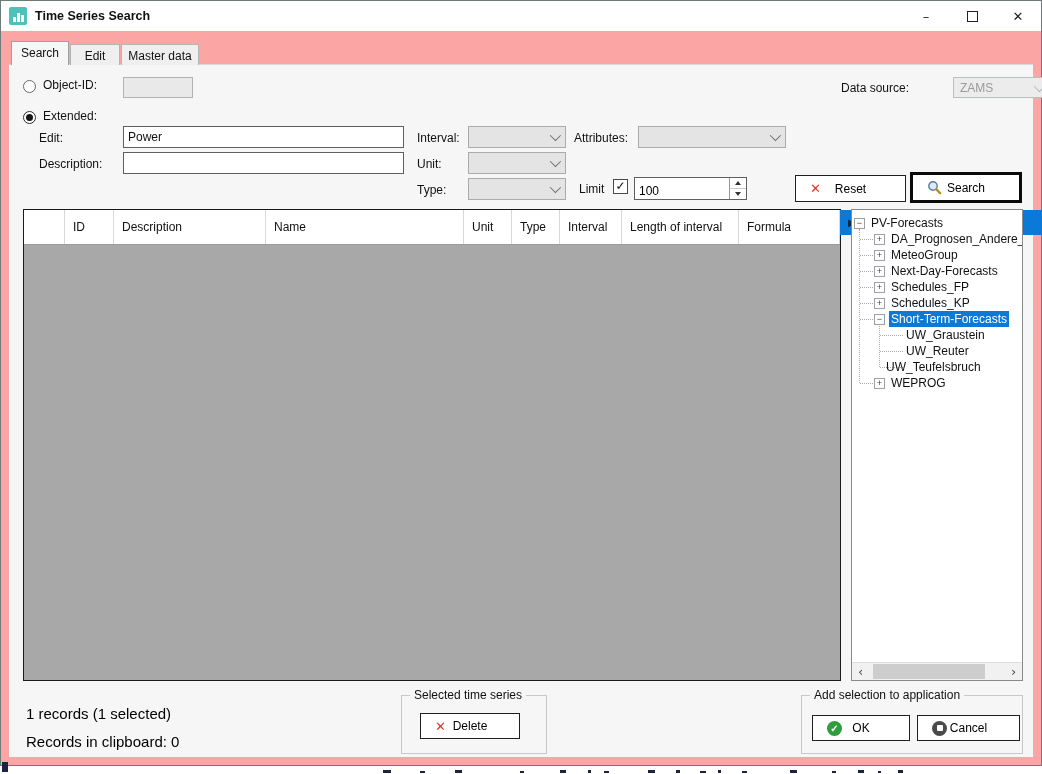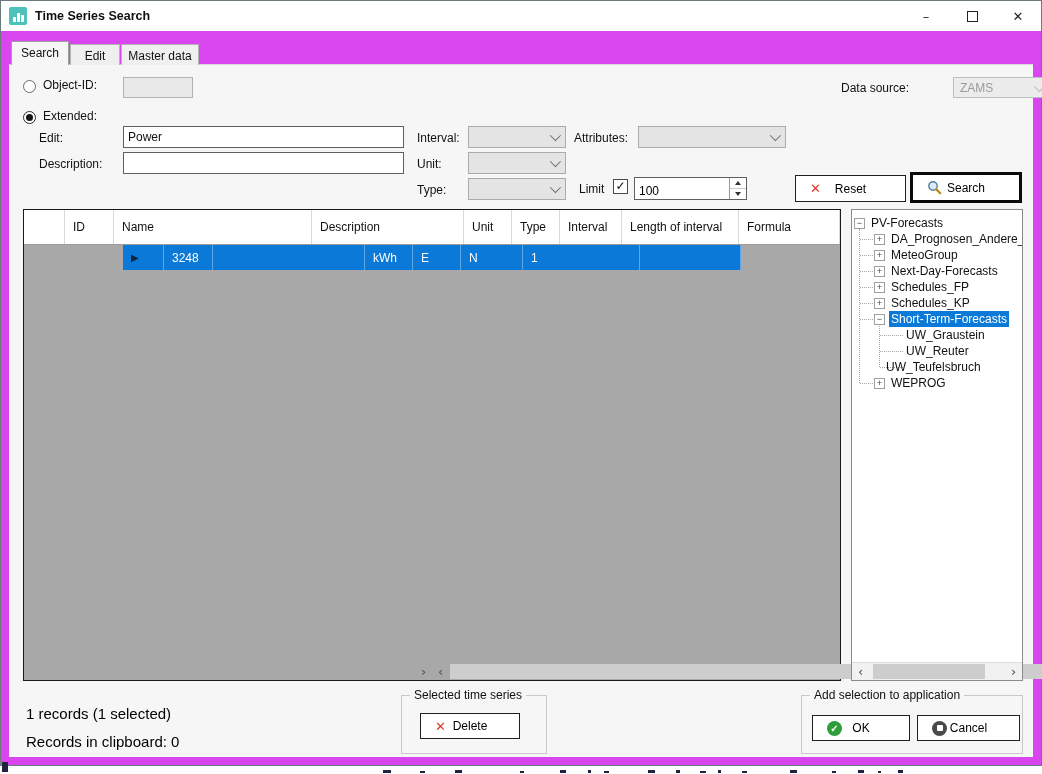--- a/index.html
+++ b/index.html
@@ -2,21 +2,21 @@
 <html><head>
 <meta charset="utf-8">
 <style>
   html,body{margin:0;padding:0;}
   body{width:1042px;height:774px;position:relative;background:#ffffff;
        font-family:"Liberation Sans", sans-serif;font-size:12px;color:#111;
        -webkit-font-smoothing:antialiased;overflow:hidden;}
 
   
   .window{position:absolute;left:0;top:0;width:1042px;height:766px;
-          border:1px solid #6d7a79;background:#d946ef;box-sizing:border-box;}
+          border:1px solid #6d7a79;background:#fca5a5;box-sizing:border-box;}
   .titlebar{position:absolute;left:0;top:0;right:0;height:30px;background:#fff;
             display:flex;align-items:center;}
   .appicon{width:18px;height:18px;margin-left:8px;background:#4cc2ba;border-radius:2px;
            display:flex;align-items:flex-end;justify-content:center;gap:1px;padding:2px 2px 3px 2px;box-sizing:border-box;}
   .appicon i{display:block;width:3px;background:#fff;}
   .appicon i.b1{height:5px}.appicon i.b2{height:9px}.appicon i.b3{height:7px}
   .titletext{margin-left:8px;font-weight:600;font-size:12.5px;}
   .caption-btns{margin-left:auto;display:flex;height:100%;}
   .cbtn{width:46px;height:100%;display:flex;align-items:center;justify-content:center;
         font-size:13px;color:#222;font-family:"DejaVu Sans",sans-serif;}
@@ -62,21 +62,21 @@
   .arr-dn{width:0;height:0;border-left:3.5px solid transparent;border-right:3.5px solid transparent;border-top:4px solid #333;}
 
   .btn{position:absolute;box-sizing:border-box;border:1px solid #1f1f1f;background:#fff;
        display:flex;align-items:center;justify-content:center;font-size:12px;color:#000;}
   .btn .bicon{position:absolute;left:14px;display:flex;align-items:center;}
   .btn.default{border:3px solid #0a0a0a;}
   .xglyph{color:#e0362b;font-weight:bold;font-size:13px;font-family:"DejaVu Sans",sans-serif;}
 
   
   .grid{position:absolute;box-sizing:border-box;border:1px solid #1a1a1a;background:#a8a8a8;
-        display:flex;flex-direction:column;align-items:center;}
+        display:flex;flex-direction:row;}
   .grid-header{display:flex;background:#fff;height:34px;border-bottom:1px solid #9c9c9c;flex:none;}
   .gh-cell{box-sizing:border-box;border-right:1px solid #d8d8d8;padding:2px 4px 2px 8px;
            display:flex;align-items:center;font-size:12px;line-height:13px;overflow:hidden;}
   .grid-row{display:flex;background:#0b79d7;color:#fff;height:25px;flex:none;}
   .gr-cell{box-sizing:border-box;border-right:1px solid rgba(255,255,255,0.35);
            padding:0 4px 0 8px;display:flex;align-items:center;overflow:hidden;}
   .rowmarker{color:#0b2740;font-size:10px;}
   .grid-filler{flex:1;background:#a8a8a8;}
 
   
@@ -202,22 +202,22 @@
     <div class="lbl" style="left:832px;top:16px;">Data source:</div>
     <div class="combo ds" style="left:912px;top:12px;width:97px;height:21px;margin-left:32px;">
       <span class="val">ZAMS</span>
       <span class="chev"></span>
     </div>
 
     <div class="grid" style="left:14px;top:144px;width:818px;height:472px;">
       <div class="grid-header" id="grid-header">
           <div class="gh-cell" style="width: 41px;"></div>
           <div class="gh-cell" style="width: 49px;">ID</div>
+          <div class="gh-cell" style="width: 152px;">Description</div>
           <div class="gh-cell" style="width: 198px;">Name</div>
-          <div class="gh-cell" style="width: 152px;">Description</div>
           <div class="gh-cell" style="width: 48px;">Unit</div>
           <div class="gh-cell" style="width: 48px;">Type</div>
           <div class="gh-cell" style="width: 62px;">Interval</div>
           <div class="gh-cell" style="width: 117px;">Length of interval</div>
           <div class="gh-cell" style="width: 101px;">Formula</div>
         </div>
       <div id="grid-rows" style="flex:none;">
           <div class="grid-row">
             <div class="gr-cell" style="width: 41px;">
               <span class="rowmarker">▶</span>

